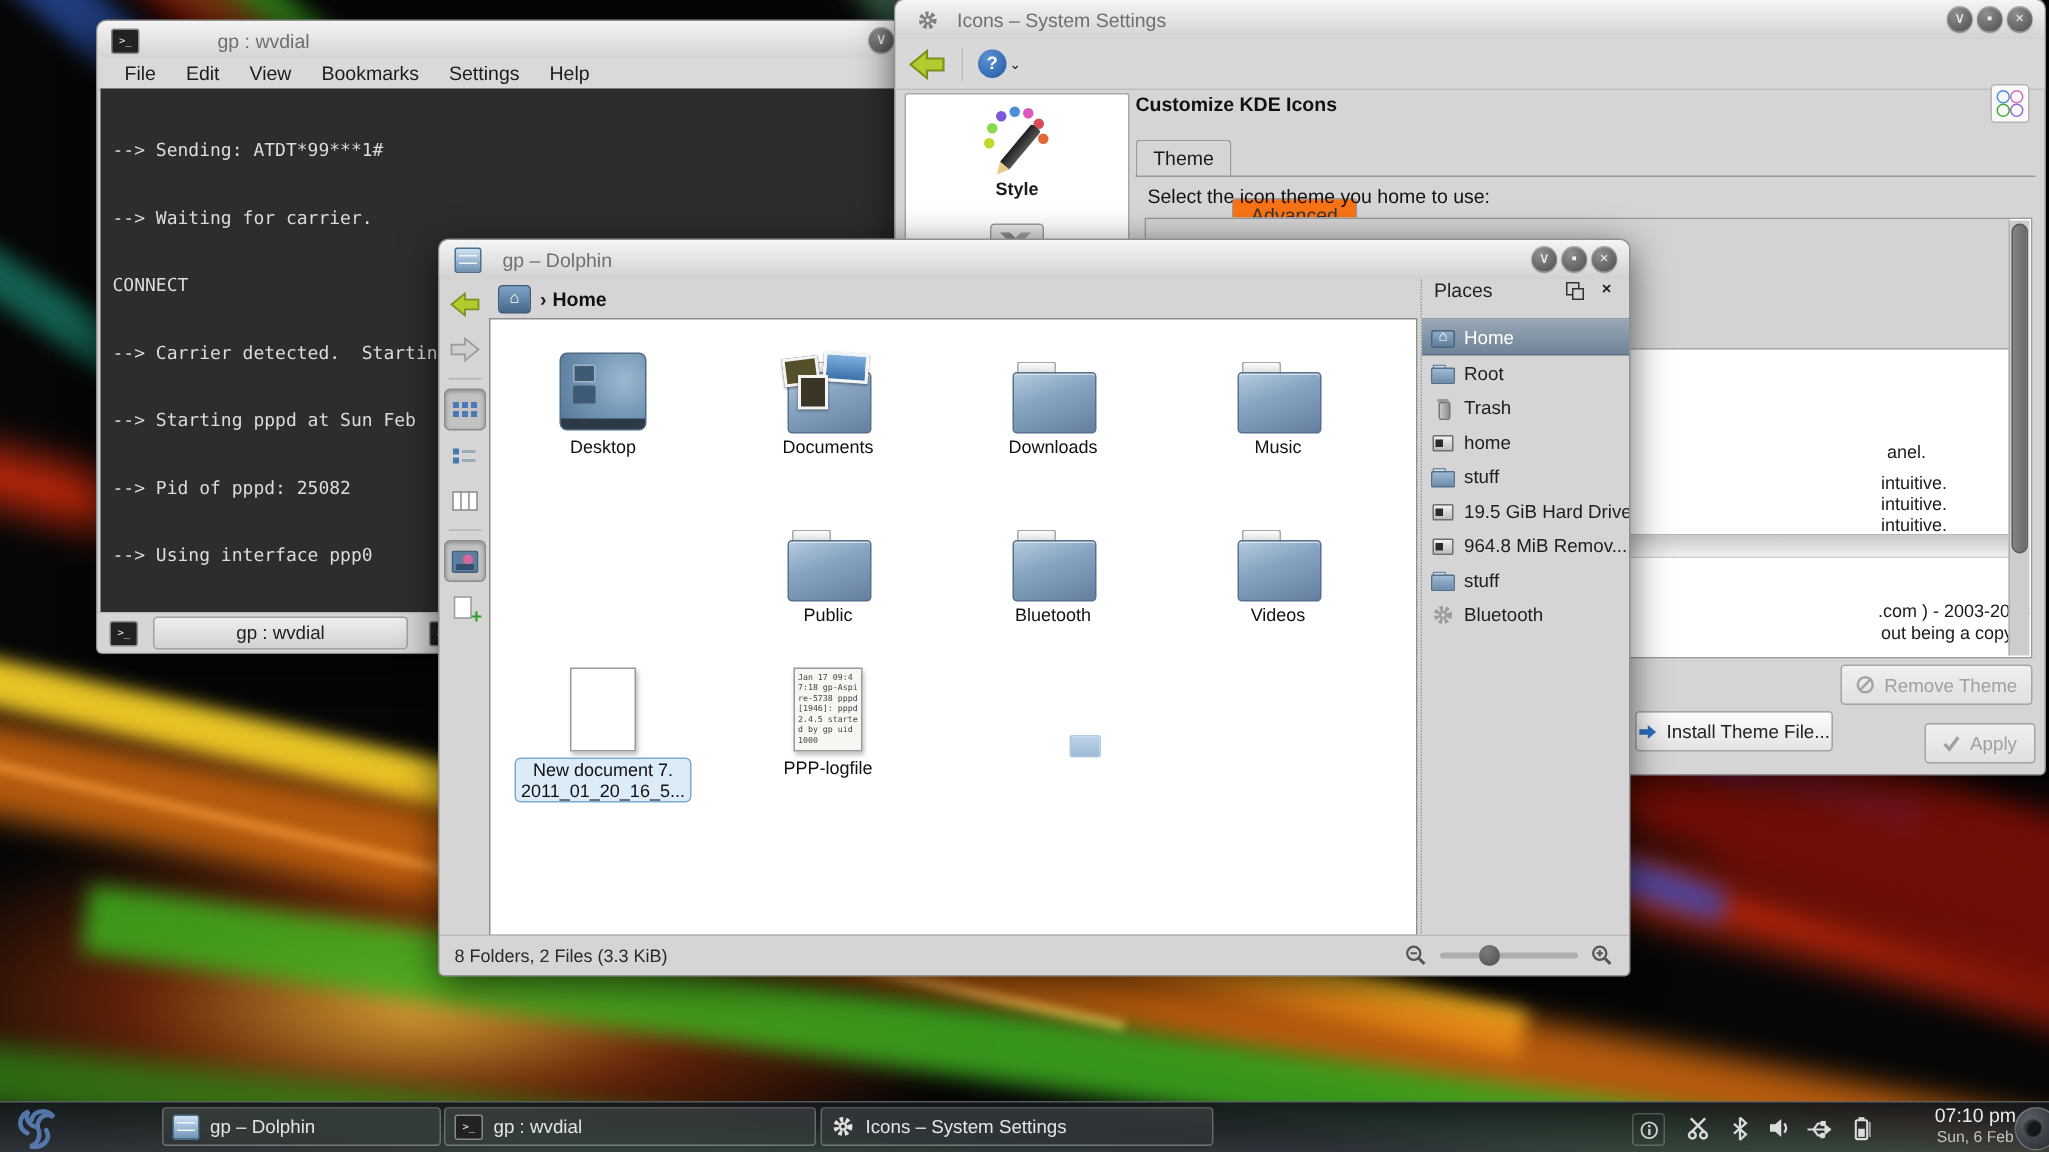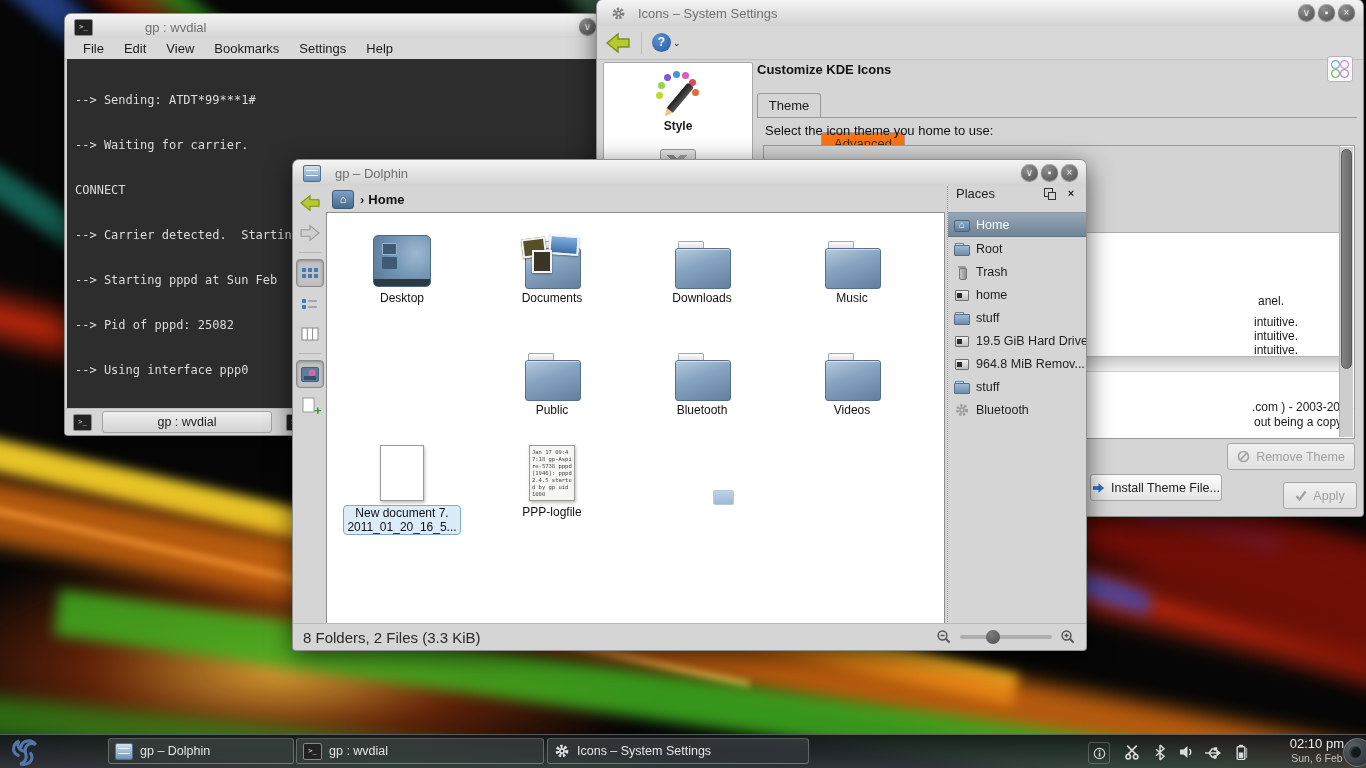--- a/index.html
+++ b/index.html
@@ -91,21 +91,21 @@
   .pic{width:16px;height:16px;flex:none;position:relative;}
   .pic-folder::before{content:"";position:absolute;left:1px;top:2px;width:7px;height:3px;background:#cfd9e4;border:1px solid #6b87a3;border-bottom:none;border-radius:1px 1px 0 0;}
   .pic-folder::after{content:"";position:absolute;left:0;top:4px;width:14px;height:9px;background:linear-gradient(#9fbad4,#6d8cab);border:1px solid #55708c;border-radius:1px;}
   .pic-home::before{content:"";position:absolute;left:0;top:3px;width:14px;height:10px;background:linear-gradient(#8fadc9,#5d7d9d);border:1px solid #4a647f;border-radius:2px;}
   .pic-home::after{content:"⌂";position:absolute;left:0;top:2px;width:16px;text-align:center;color:#fff;font-size:10px;}
   .pic-trash::before{content:"";position:absolute;left:4px;top:2px;width:8px;height:2px;background:#9a9a9a;border-radius:1px;}
   .pic-trash::after{content:"";position:absolute;left:5px;top:4px;width:6px;height:10px;background:linear-gradient(90deg,#c8c8c8,#8f8f8f);border:1px solid #777;border-radius:1px 1px 2px 2px;}
   .pic-drive::before{content:"";position:absolute;left:1px;top:3px;width:12px;height:9px;background:linear-gradient(#f2f2f2,#bdbdbd);border:1px solid #6f6f6f;border-radius:1px;}
   .pic-drive::after{content:"";position:absolute;left:3px;top:6px;width:5px;height:5px;background:#2b2b2b;}
   .d-status{position:absolute;left:0;right:0;bottom:0;height:26px;border-top:1px solid #b8b8b8;
-            display:flex;align-items:center;font-size:15px;color:#2a2a2a;padding:0 10px;border-radius:0 0 3px 3px;}
+            display:flex;align-items:center;font-size:12px;color:#2a2a2a;padding:0 10px;border-radius:0 0 3px 3px;}
   .zoom-track{width:92px;height:4px;background:#aeaeae;border-radius:2px;position:relative;margin:0 8px;}
   .zoom-handle{position:absolute;left:26px;top:-5px;width:14px;height:14px;border-radius:50%;
                background:radial-gradient(circle at 35% 30%,#7c7c7c,#4e4e4e);}
   
   .cell{position:absolute;width:130px;text-align:center;}
   .cell .ic{height:66px;display:flex;align-items:flex-end;justify-content:center;}
   .cell .lbl{font-size:12px;color:#111;margin-top:4px;line-height:14px;}
   .folder{position:relative;width:54px;height:46px;}
   .folder .flap{position:absolute;left:3px;top:0;width:24px;height:8px;background:linear-gradient(#fdfdfd,#d8d8d8);
                 border:1px solid #9fa8b0;border-bottom:none;border-radius:2px 2px 0 0;}
@@ -588,19 +588,19 @@
     <span class="tray-ic" style="left:1232px;">
       <svg width="14" height="17" viewBox="0 0 14 17">
           <rect x="4" y="0.8" width="4" height="2" fill="#dcdcdc"></rect>
           <rect x="2.2" y="2.8" width="7.6" height="12.6" rx="1" fill="none" stroke="#dcdcdc" stroke-width="1.4"></rect>
           <rect x="3.8" y="8.5" width="4.4" height="5.4" fill="#dcdcdc"></rect>
           <line x1="11.5" y1="4" x2="11.5" y2="14" stroke="#9f9f9f" stroke-width="1.4"></line>
         </svg>
     </span>
 
     <div class="clock">
-      <div class="t">02:10 pm</div>
+      <div class="t">07:10 pm</div>
       <div class="d">Sun, 6 Feb</div>
     </div>
     <span class="cashew"></span>
   </div>
 
 </div>
 
 </body></html>

